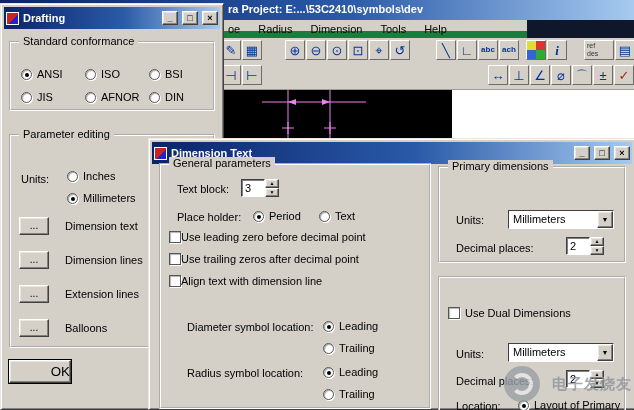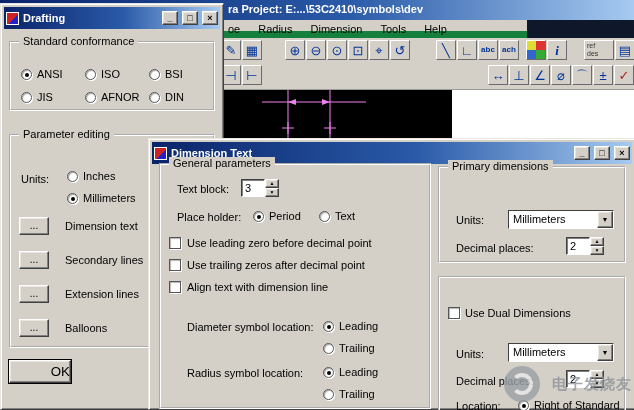--- a/index.html
+++ b/index.html
@@ -43,21 +43,21 @@
   .group{position:absolute;border:2px groove #fff}
   .glabel{position:absolute;top:-8px;left:8px;background:#d4d0c8;padding:0 4px;white-space:nowrap}
   .abs{position:absolute;white-space:nowrap}
   .fitem{position:absolute;display:flex;align-items:center;gap:5px;white-space:nowrap;height:14px}
 
   .radio{display:inline-block;flex:none;width:11px;height:11px;border-radius:50%;background:#fff;
     border:1px solid #555;box-shadow:inset 1px 1px 1px rgba(0,0,0,.35),1px 1px 0 #fff;position:relative}
   .radio.checked::after{content:"";position:absolute;left:3px;top:3px;width:4px;height:4px;border-radius:50%;background:#000}
   .chk{display:inline-block;flex:none;width:12px;height:12px;background:#fff;border:1px solid #555;
     box-shadow:inset 1px 1px 1px rgba(0,0,0,.3),1px 1px 0 #fff}
-  .chkrow{display:flex;align-items:flex-end;gap:6px;height:18px;margin-bottom:4px;white-space:nowrap}
+  .chkrow{display:flex;align-items:flex-start;height:18px;margin-bottom:4px;white-space:nowrap}
 
   .spin{display:inline-flex;height:18px;align-items:stretch}
   .spinval{width:24px;padding:2px 3px;font-size:11px}
   .spinbtns{display:flex;flex-direction:column;width:14px}
   .spinbtn{flex:1;font-size:5px;line-height:7px;text-align:center;color:#000}
   .combo{display:inline-flex;height:19px;align-items:stretch}
   .comboval{width:88px;padding:2px 4px;overflow:hidden;white-space:nowrap;background:#fff}
   .combobtn{width:16px;font-size:7px;line-height:16px;text-align:center;color:#000}
 
   .prow{display:flex;align-items:center;height:19px;margin-bottom:15px}
@@ -207,21 +207,21 @@
       </span>
       <div class="abs" style="left:8px;top:80px">
 
           <div class="prow">
             <button class="dotsbtn raised">...</button>
             <span class="plabel">Dimension text</span>
           </div>
 
           <div class="prow">
             <button class="dotsbtn raised">...</button>
-            <span class="plabel">Secondary lines</span>
+            <span class="plabel">Dimension lines</span>
           </div>
 
           <div class="prow">
             <button class="dotsbtn raised">...</button>
             <span class="plabel">Extension lines</span>
           </div>
 
           <div class="prow">
             <button class="dotsbtn raised">...</button>
             <span class="plabel">Balloons</span>
@@ -338,21 +338,21 @@
       <span class="spin abs" style="left:126px;top:92px">
         <span class="spinval sunken">2</span>
         <span class="spinbtns">
           <span class="spinbtn raised">▲</span>
           <span class="spinbtn raised">▼</span>
         </span>
       </span>
       <span class="abs" style="left:16px;top:122px">Location:</span>
       <span class="fitem" style="left:78px;top:120px">
         <span class="radio checked"></span>
-        <span>Right of Standard</span>
+        <span>Layout of Primary</span>
       </span>
     </div>
   </div>
 
   <div class="watermark">
     <span class="wm-logo"></span>
     <span class="wm-text">电子发烧友</span>
   </div>
 
 </div>

